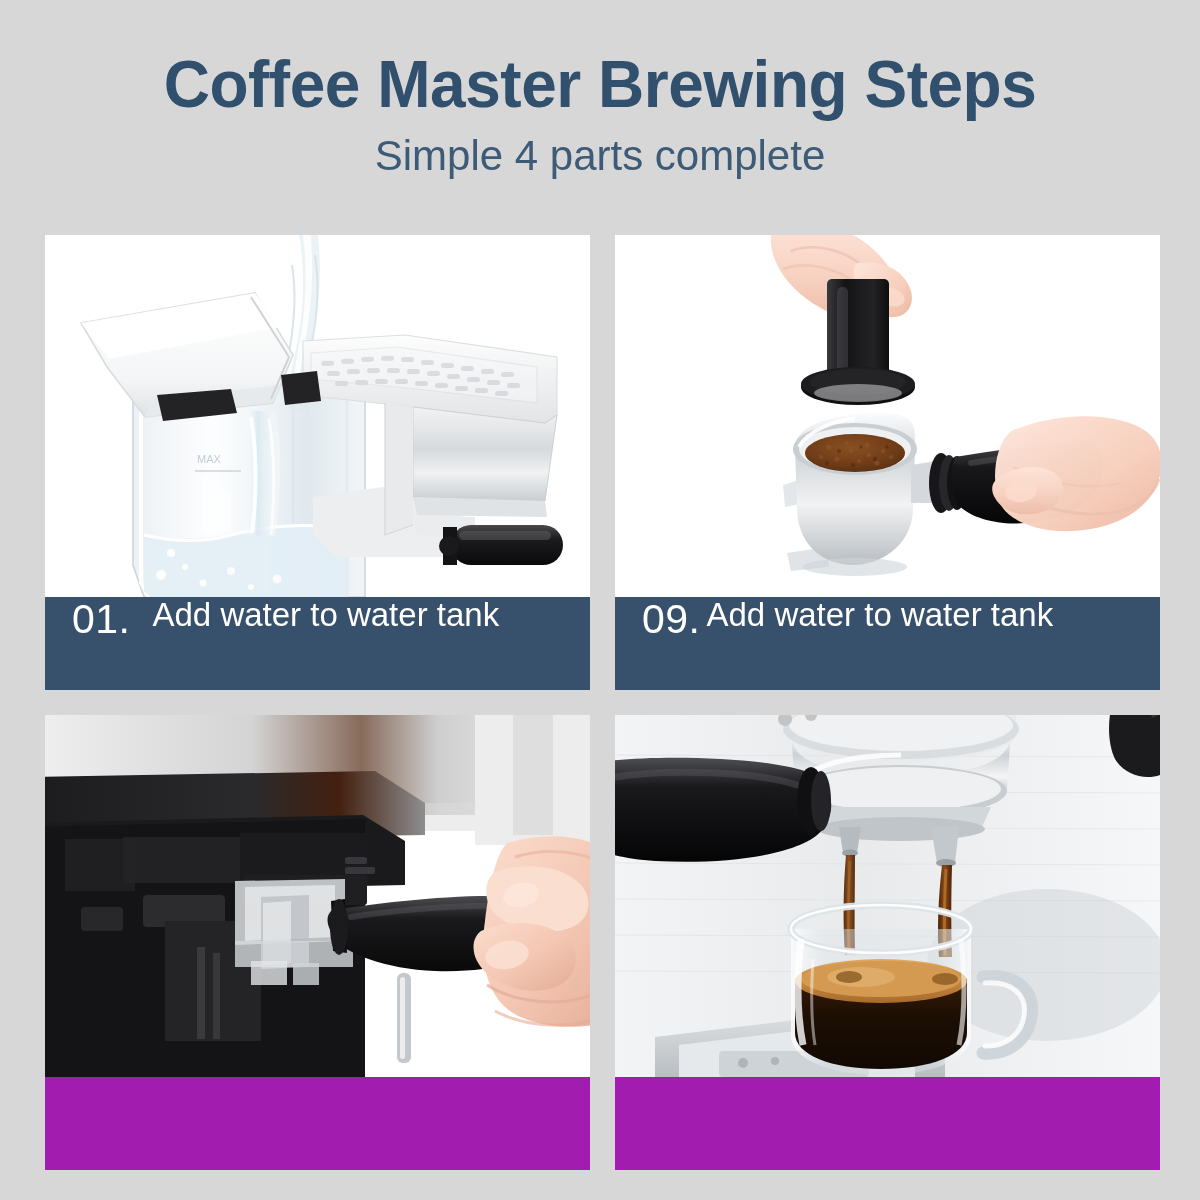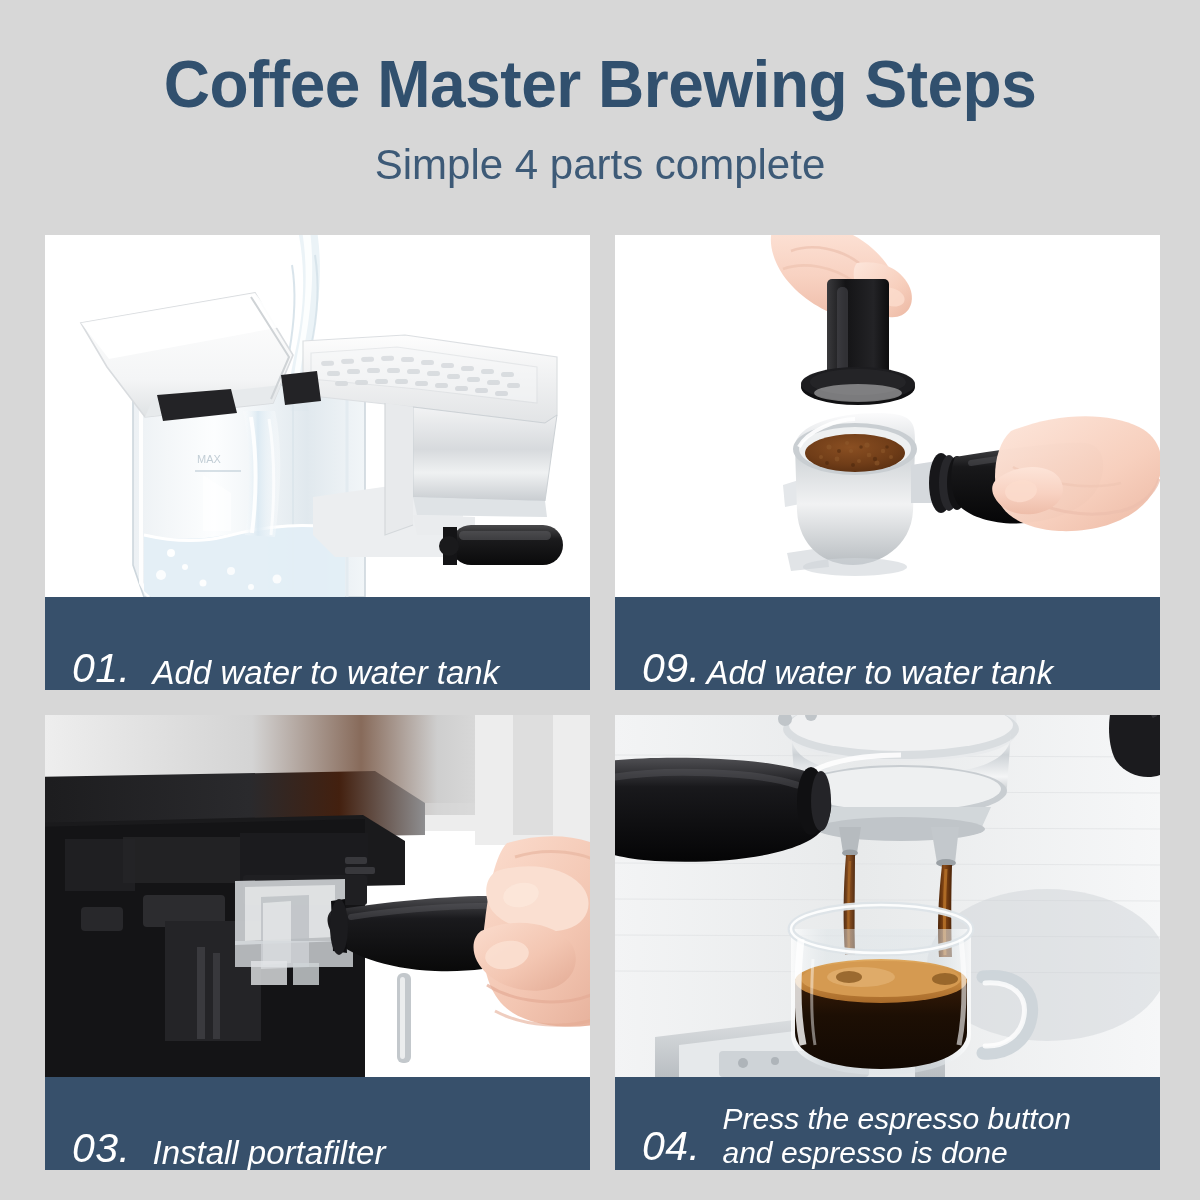--- a/index.html
+++ b/index.html
@@ -34,21 +34,21 @@
     padding-top: 48px;
     font-family: "Liberation Sans Narrow", "Liberation Sans", sans-serif;
     font-size: 66px;
     line-height: 72px;
     font-weight: bold;
     letter-spacing: -0.5px;
     color: #31506e;
     transform: scaleX(0.97);
   }
   .sub-title {
-    margin: 13px;
+    margin: 4px;
     padding-top: 7px;
     font-size: 42px;
     line-height: 50px;
     font-weight: normal;
     color: #3d5a77;
     letter-spacing: 0px;
   }
 
   
   .grid {
@@ -83,24 +83,23 @@
 
   
   .caption {
     position: absolute;
     left: 0;
     bottom: 0;
     width: 545px;
     height: 93px;
     background: #37506b;
     display: flex;
-    align-items: flex-end;
+    align-items: flex-start;
     box-sizing: border-box;
     padding-left: 27px;
-    font-style: italic;
   }
   .step-num {
     font-size: 41px;
     line-height: 44px;
     font-weight: normal;
     color: #ffffff;
     letter-spacing: 0.5px;
     flex: 0 0 auto;
   }
   .step-text {
@@ -466,24 +465,20 @@
             <path d="M452 156 C484 146 520 152 536 170 C550 186 544 208 522 214 C494 222 458 212 446 194 C438 180 440 162 452 156 Z" fill="#fadfd1"></path>
             <ellipse cx="476" cy="180" rx="18" ry="12" fill="#fce7db" opacity="0.85" transform="rotate(-12 476 180)"></ellipse>
 
             <path d="M436 216 C466 202 506 206 524 226 C538 242 530 268 504 274 C474 281 442 266 432 246 C426 234 428 222 436 216 Z" fill="url(#skin3)"></path>
             <ellipse cx="462" cy="240" rx="22" ry="14" fill="#fbdfd0" opacity="0.9" transform="rotate(-10 462 240)"></ellipse>
             <path d="M442 270 C470 288 516 292 546 280" stroke="#e4ab95" stroke-width="3" fill="none" opacity="0.7"></path>
             <path d="M450 296 C480 312 522 314 550 304" stroke="#e4ab95" stroke-width="3" fill="none" opacity="0.6"></path>
           </g>
         </svg>
       </div>
-      <div class="caption gap-wide">
-        <span class="step-num">03.</span>
-        <span class="step-text">Install portafilter</span>
-      </div>
     </div>
 
     <div class="card pos-4">
       <div class="photo">
         <svg width="545" height="362" viewBox="0 0 545 362" xmlns="http://www.w3.org/2000/svg">
           <defs>
             <linearGradient id="bg4" x1="0" y1="0" x2="1" y2="0">
               <stop offset="0%" stop-color="#f3f4f5"></stop>
               <stop offset="45%" stop-color="#e8eaeb"></stop>
               <stop offset="100%" stop-color="#f6f7f8"></stop>
@@ -595,23 +590,16 @@
 
             <ellipse cx="266" cy="214" rx="90" ry="24" fill="none" stroke="#dde4e8" stroke-width="7" opacity="0.95"></ellipse>
             <ellipse cx="266" cy="214" rx="90" ry="24" fill="none" stroke="#ffffff" stroke-width="2.5" opacity="0.9"></ellipse>
 
             <path d="M186 224 C182 260 182 300 188 330" stroke="#ffffff" stroke-width="7" fill="none" opacity="0.8"></path>
             <path d="M346 224 C350 260 350 300 344 330" stroke="#ffffff" stroke-width="5" fill="none" opacity="0.6"></path>
             <path d="M198 244 C196 276 196 306 200 330" stroke="#ffffff" stroke-width="3" fill="none" opacity="0.45"></path>
           </g>
         </svg>
       </div>
-      <div class="caption gap-two cap-4">
-        <span class="step-num">04.</span>
-        <span class="step-text">
-          <span>Press the espresso button</span><br>
-          <span>and espresso is done</span>
-        </span>
-      </div>
     </div>
 
   </div>
 </div>
 
 </body></html>

